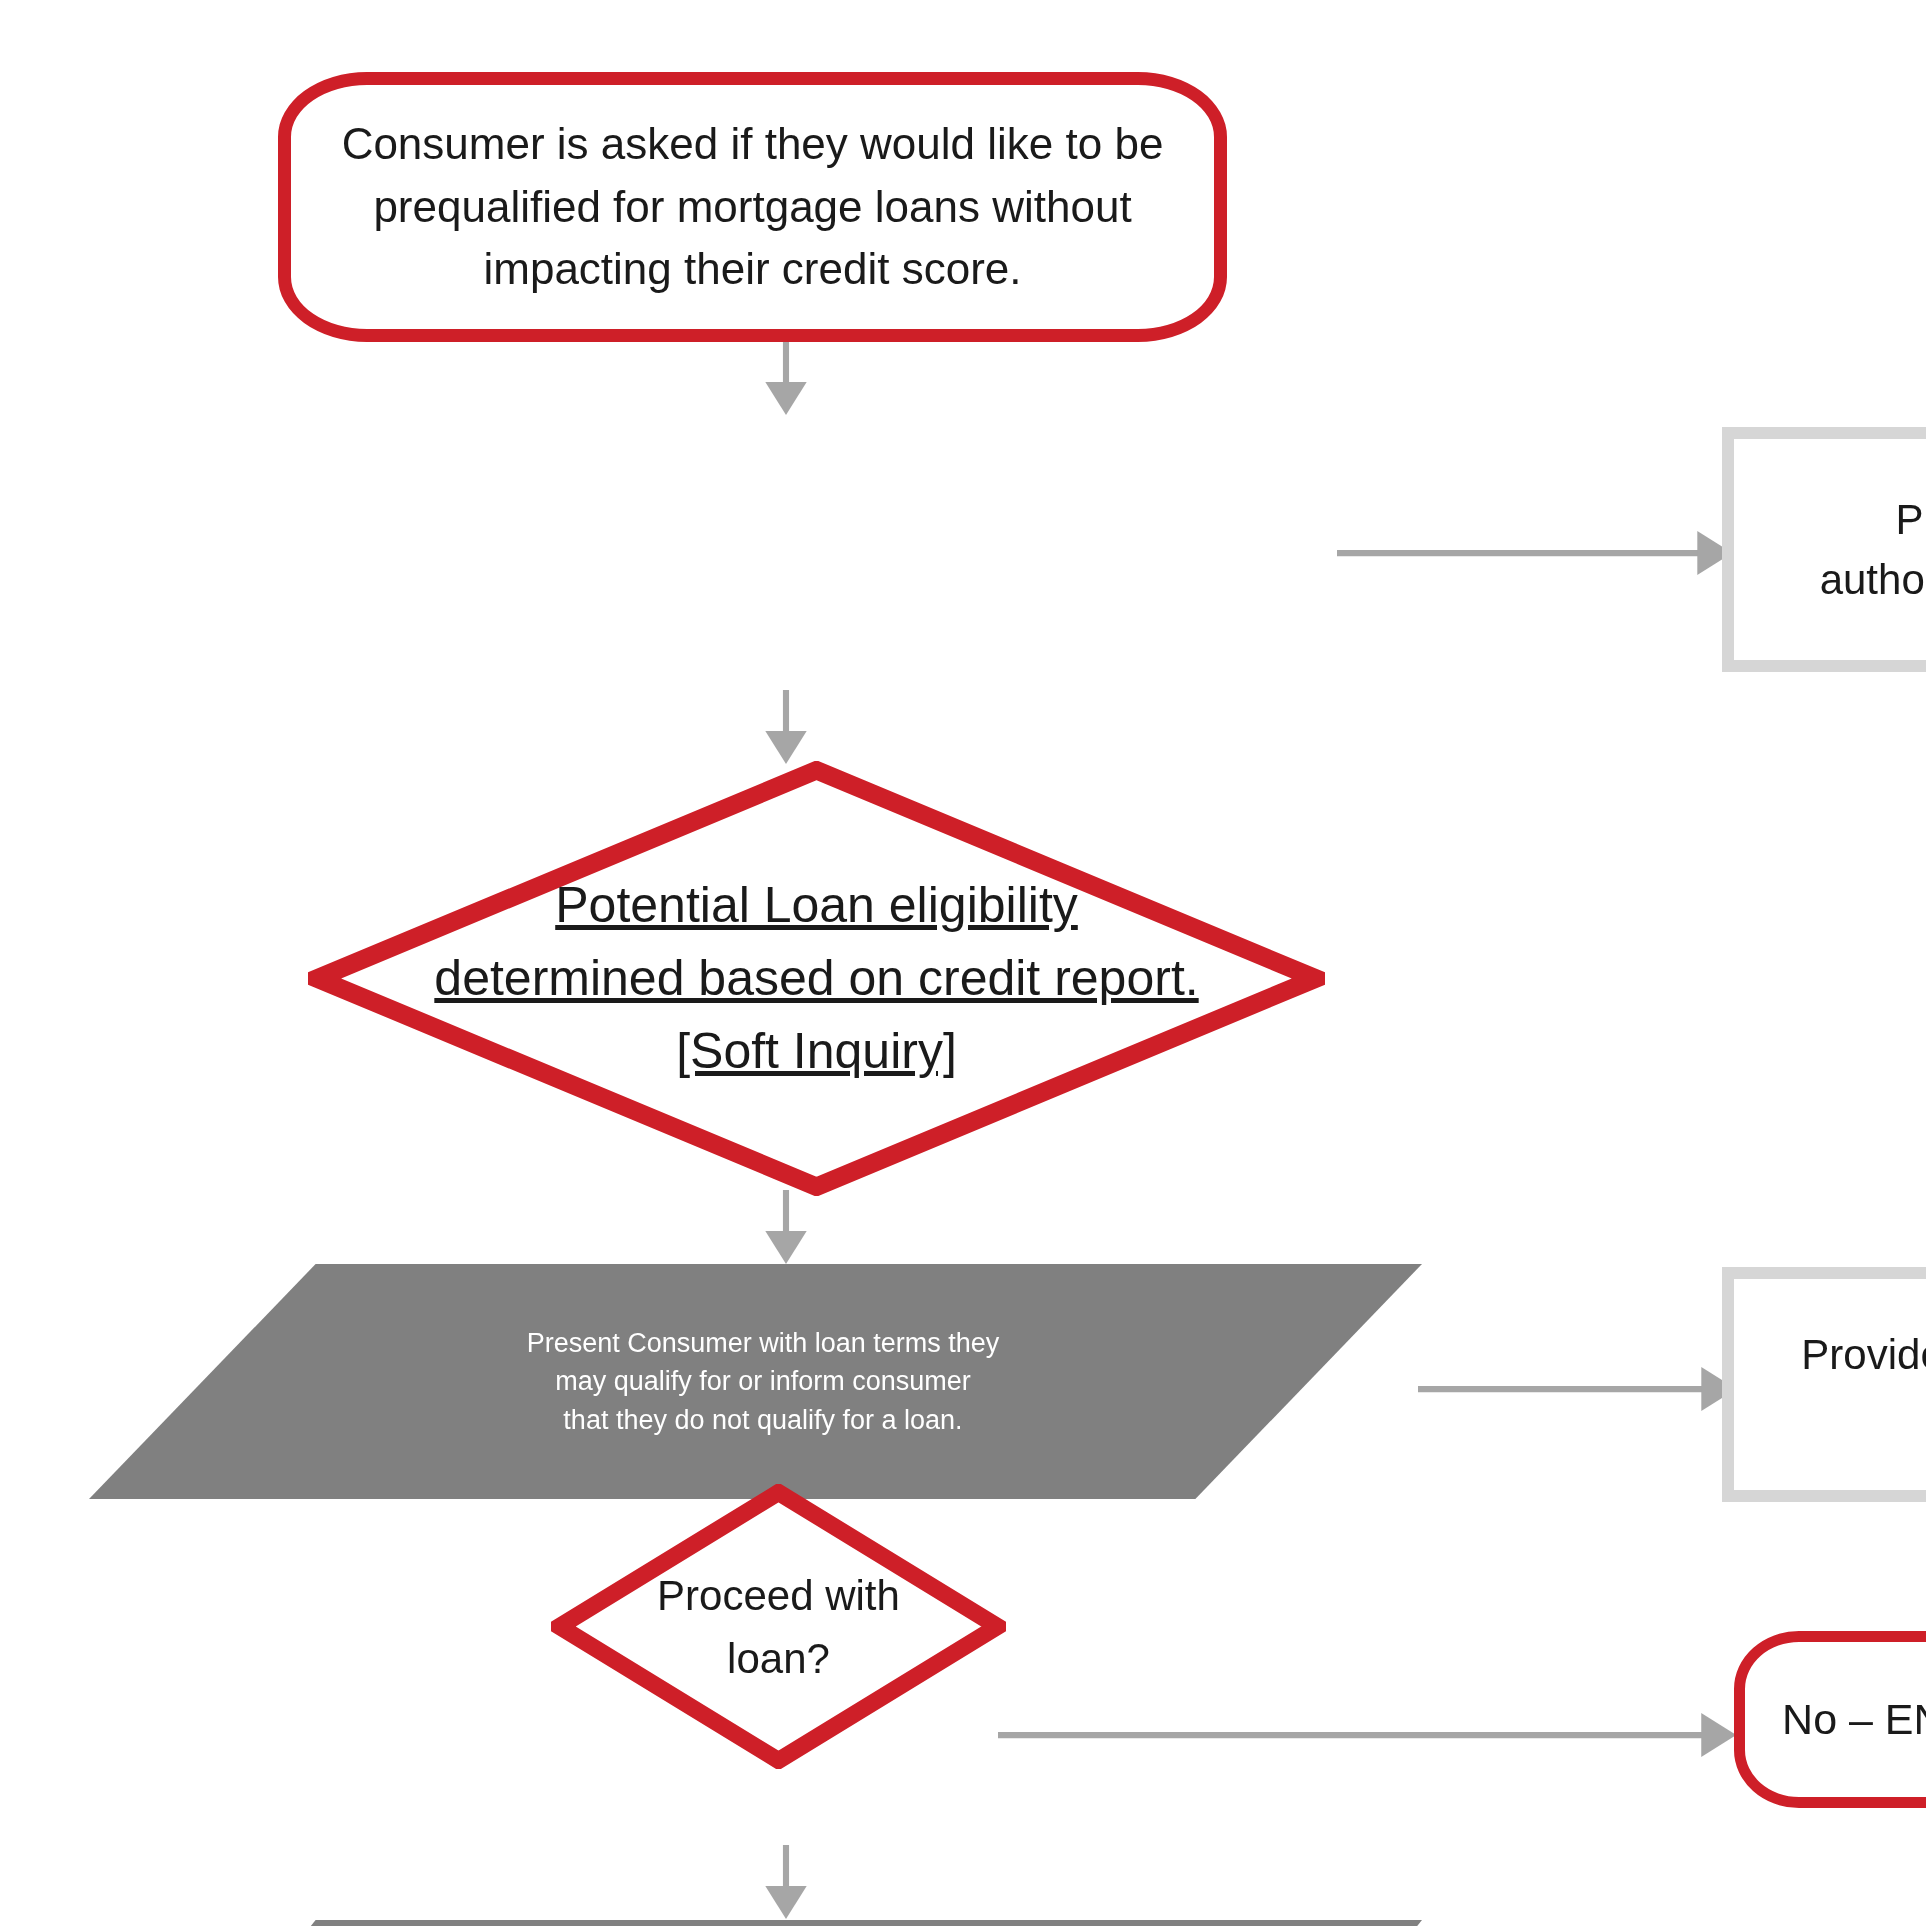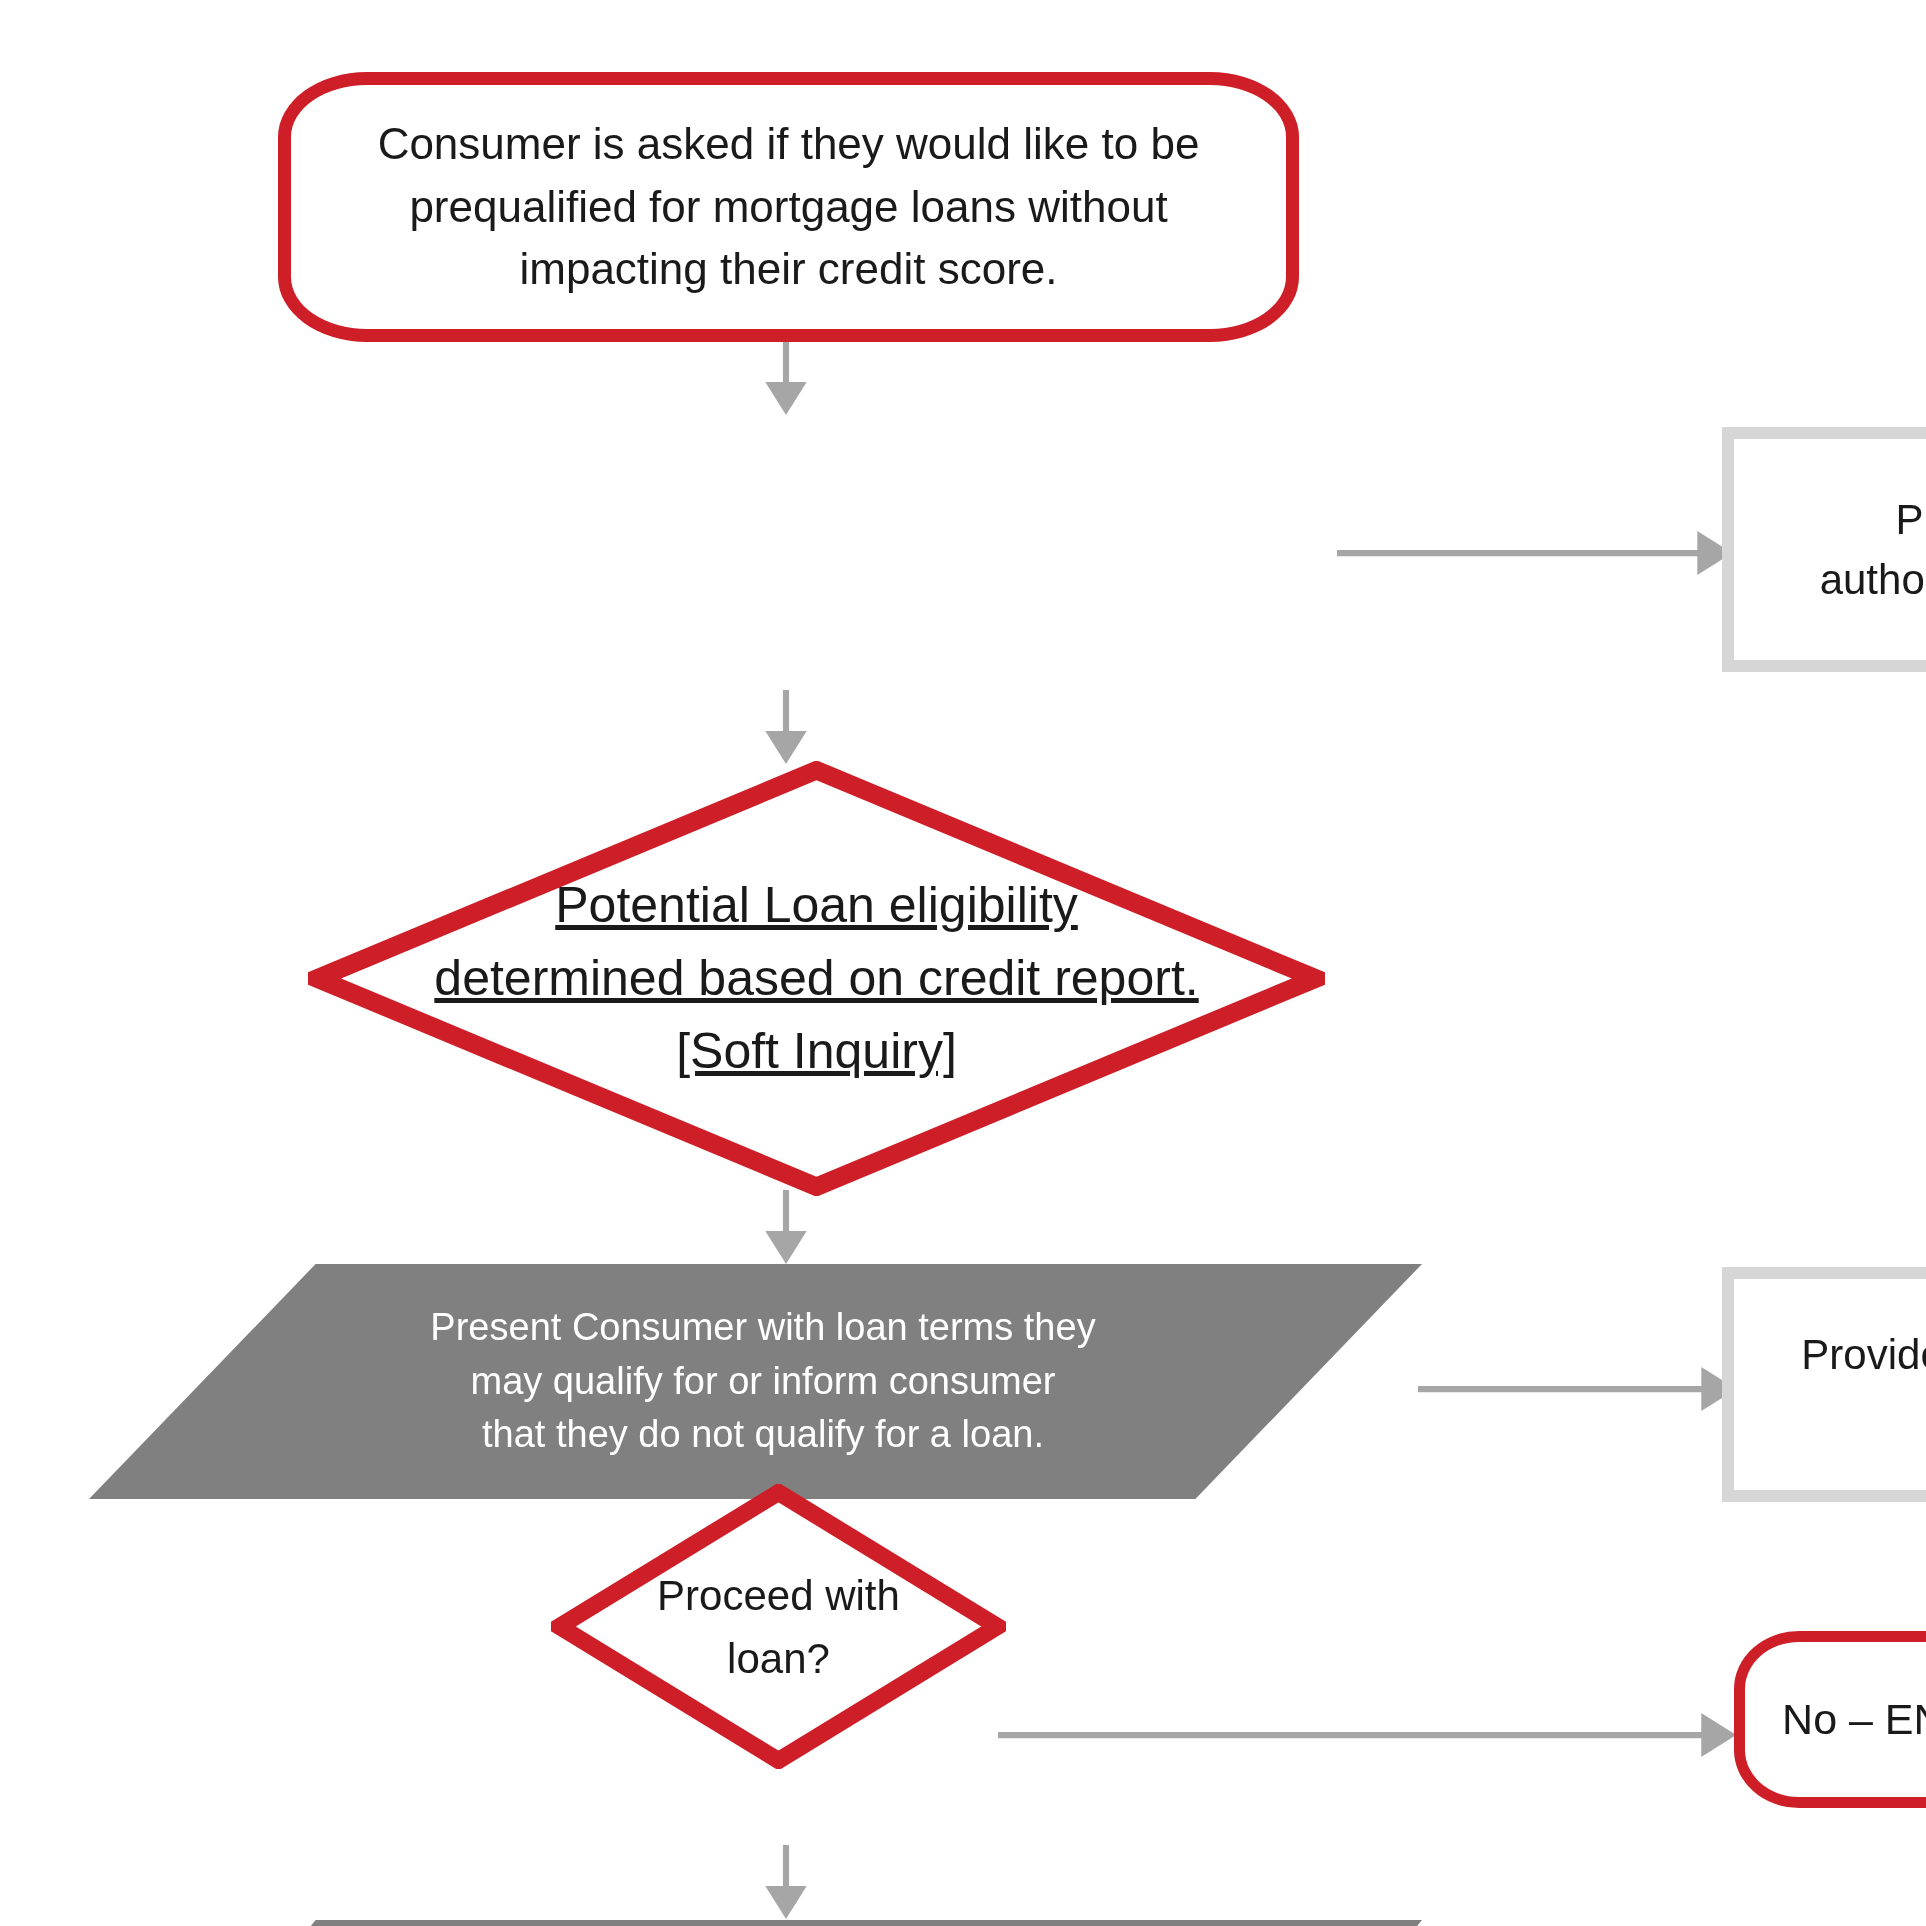--- a/index.html
+++ b/index.html
@@ -146,21 +146,21 @@
     </svg>
   </div>
 
   <div class="conn" style="left:763px; top:1845px; width:46px; height:75px;">
     <svg viewBox="0 0 120 195" preserveAspectRatio="none">
       <line class="line" x1="60" y1="0" x2="60" y2="110" stroke-width="16"></line>
       <polygon class="head" points="6,107 114,107 60,193"></polygon>
     </svg>
   </div>
 
-  <div class="node terminator" style="left:278px; top:72px; width:1021px; height:270px; --accent:#CE1F28;">
+  <div class="node terminator" style="left:278px; top:72px; width:949px; height:270px; --accent:#CE1F28;">
     <div class="txt" style="font-size:44px; line-height:1.42; padding:0 39px;">Consumer is asked if they would like to be
 prequalified for mortgage loans without
 impacting their credit score.</div>
   </div>
 
 
   <div class="node docbox" style="left:1722px; top:427px; width:807px; height:245px;">
     <div class="txt" style="font-size:42px; line-height:1.42; padding:0 15.4px;">Provide a copy of written
 authorization for Prequalification.</div>
   </div>
@@ -169,21 +169,21 @@
     <svg viewBox="0 0 2640 1130" preserveAspectRatio="none">
       <polygon points="1320,24 2616,565 1320,1106 24,565" fill="#FFFFFF" stroke="#CE1F28" stroke-width="48"></polygon>
     </svg>
     <div class="txt" style="font-size:50px; line-height:1.46; padding:0 116px;text-decoration:underline;">Potential Loan eligibility
 determined based on credit report.
 [Soft Inquiry]</div>
   </div>
 
   <div class="node parallelogram" style="left:89px; top:1264px; width:1333px; height:235px;">
     <div class="shape"></div>
-    <div class="txt" style="font-size:38px; line-height:1.42; padding:0 239px 0 254px;">Present Consumer with loan terms they
+    <div class="txt" style="font-size:27px; line-height:1.42; padding:0 239px 0 254px;">Present Consumer with loan terms they
 may qualify for or inform consumer
 that they do not qualify for a loan.</div>
   </div>
 
   <div class="node docbox" style="left:1722px; top:1267px; width:705px; height:235px;">
     <div class="txt" style="font-size:42px; line-height:1.42; padding:0 15.4px;">Provide a copy of typical loan
 term/product.</div>
   </div>
 
   <div class="node diamond" style="left:551px; top:1484px; width:455px; height:285px;">

